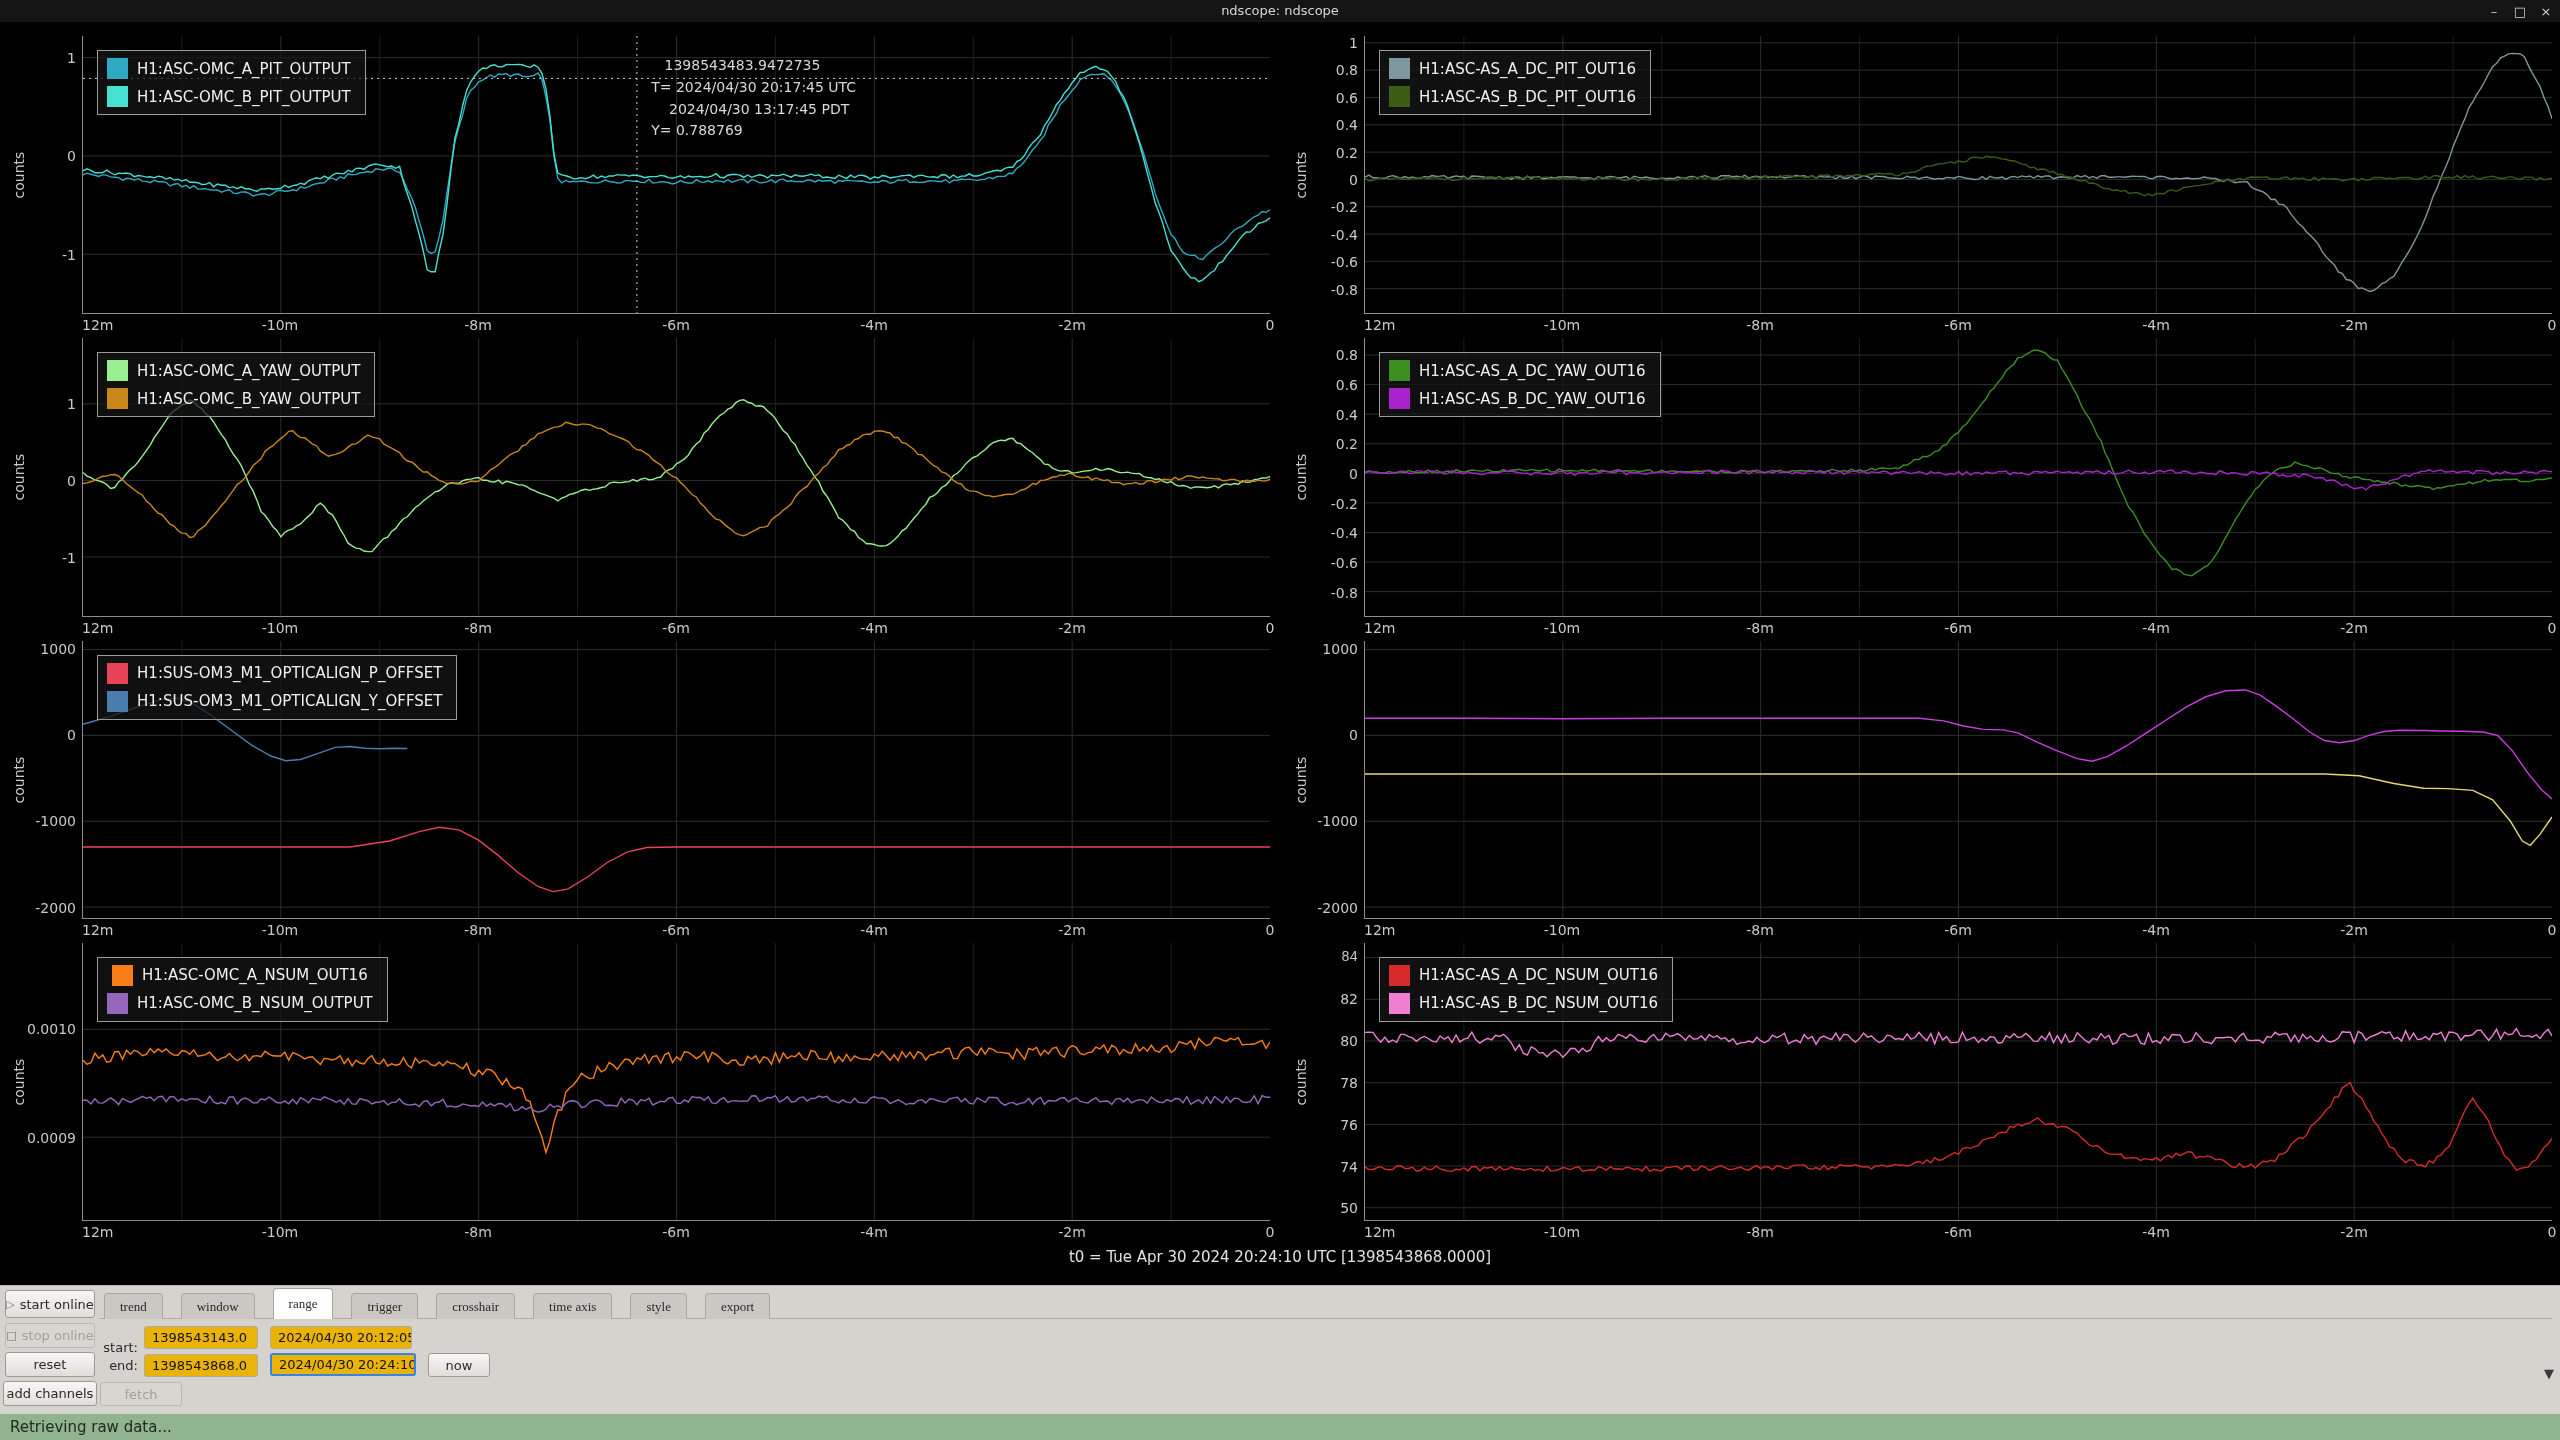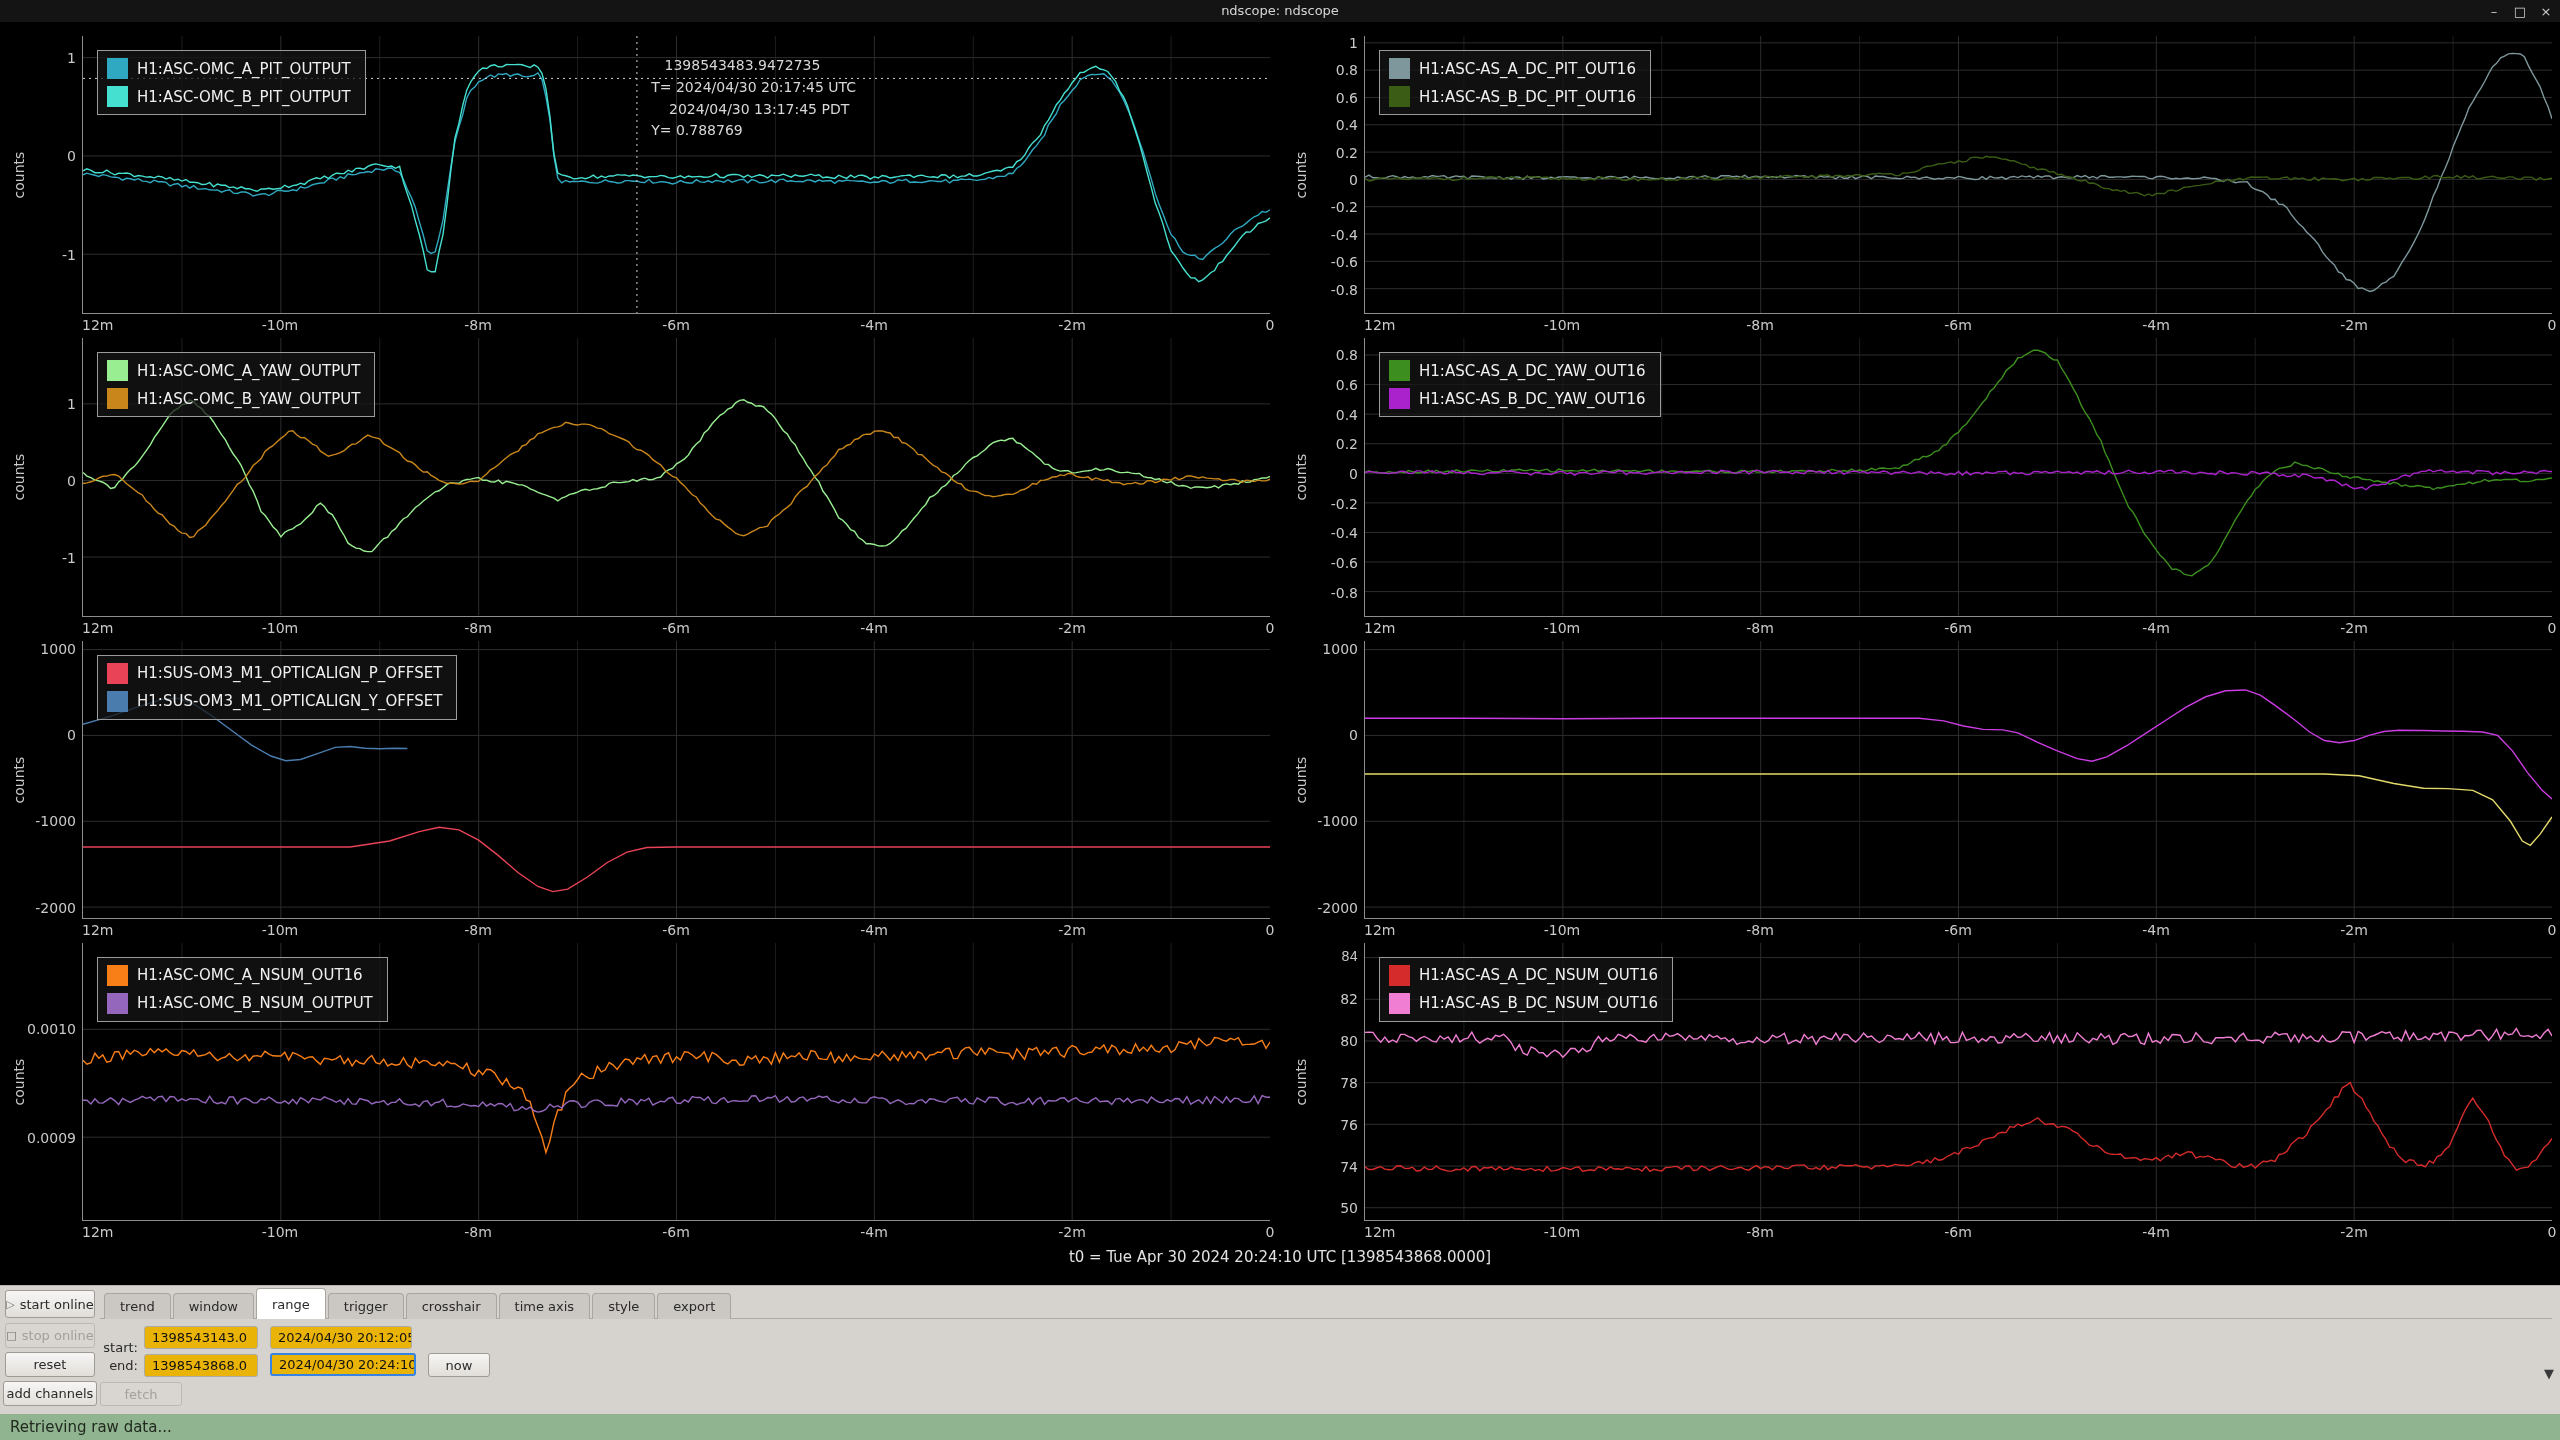--- a/index.html
+++ b/index.html
@@ -25,21 +25,21 @@
   .yticks{grid-column:2;grid-row:1;position:relative;}
   .ytick{position:absolute;right:6px;transform:translateY(-50%);color:#c9c9c9;font-size:14px;white-space:nowrap;}
   .plot-area{grid-column:3;grid-row:1;position:relative;border-left:1px solid #8d8d8d;
          border-bottom:1px solid #8d8d8d;}
   .plot-area svg{position:absolute;left:0;top:0;width:100%;height:100%;}
   .xticks{grid-column:3;grid-row:2;position:relative;}
   .xtick{position:absolute;top:3px;transform:translateX(-50%);color:#c9c9c9;font-size:14px;}
   .xtick.first{transform:none;}
   .legend{position:absolute;top:14px;left:14px;border:1px solid #9b9b9b;
           background:rgba(22,22,22,0.75);padding:7px 14px 7px 9px;display:flex;
-          flex-direction:column;gap:7px;}
+          flex-direction:column;gap:7px;align-items:center;}
   .legend-item{display:flex;align-items:center;gap:9px;}
   .swatch{width:21px;height:21px;flex:0 0 21px;}
   .legend-label{color:#f0f0f0;font-size:15px;white-space:nowrap;}
   .annotation{position:absolute;color:#d8d8d8;font-size:14px;line-height:1.55;white-space:pre;}
 
   #t0line{position:absolute;left:0;top:1248px;width:2560px;text-align:center;color:#e2e2e2;
           font-size:15px;}
 
   
   #panel{position:absolute;left:0;top:1285px;width:2560px;height:129px;background:#d6d2cd;
@@ -51,21 +51,21 @@
   .btn .icon{font-size:11px;color:#6d6d6d;}
   #btn-start{left:5px;top:4px;width:90px;height:28px;}
   #btn-stop{left:5px;top:37px;width:90px;height:25px;}
   #btn-reset{left:5px;top:66px;width:90px;height:25px;}
   #btn-add{left:3px;top:95px;width:94px;height:25px;}
   #btn-fetch{left:100px;top:96px;width:82px;height:24px;}
   #btn-now{left:428px;top:67px;width:62px;height:24px;}
 
   #tabs{position:absolute;left:104px;top:3px;height:30px;display:flex;align-items:flex-end;}
   .tab{height:25px;padding:0 15px;background:#cbc7c2;border:1px solid #a9a59f;border-bottom:none;
-       border-radius:4px 4px 0 0;margin-right:2px;display:flex;align-items:center;font-size:13px;}
+       border-radius:4px 4px 0 0;margin-right:18px;display:flex;align-items:center;font-size:13px;font-family:Liberation Serif, serif;}
   .tab.active{background:#ffffff;height:30px;}
   .tabline{position:absolute;left:100px;right:8px;top:32px;height:1px;background:#aba7a1;}
 
   .frow-label{position:absolute;left:96px;width:42px;text-align:right;font-size:13px;}
   .field{position:absolute;background:#eab308;border:1px solid #aeaaa4;border-radius:3px;height:23px;
          line-height:21px;padding:0 7px;font-size:13px;color:#111;box-sizing:border-box;white-space:nowrap;overflow:hidden;}
   .field.focused{border:2px solid #3584e4;line-height:19px;}
   #scroll-arrow{position:absolute;right:6px;top:80px;color:#3a3a3a;font-size:13px;}
 
   

